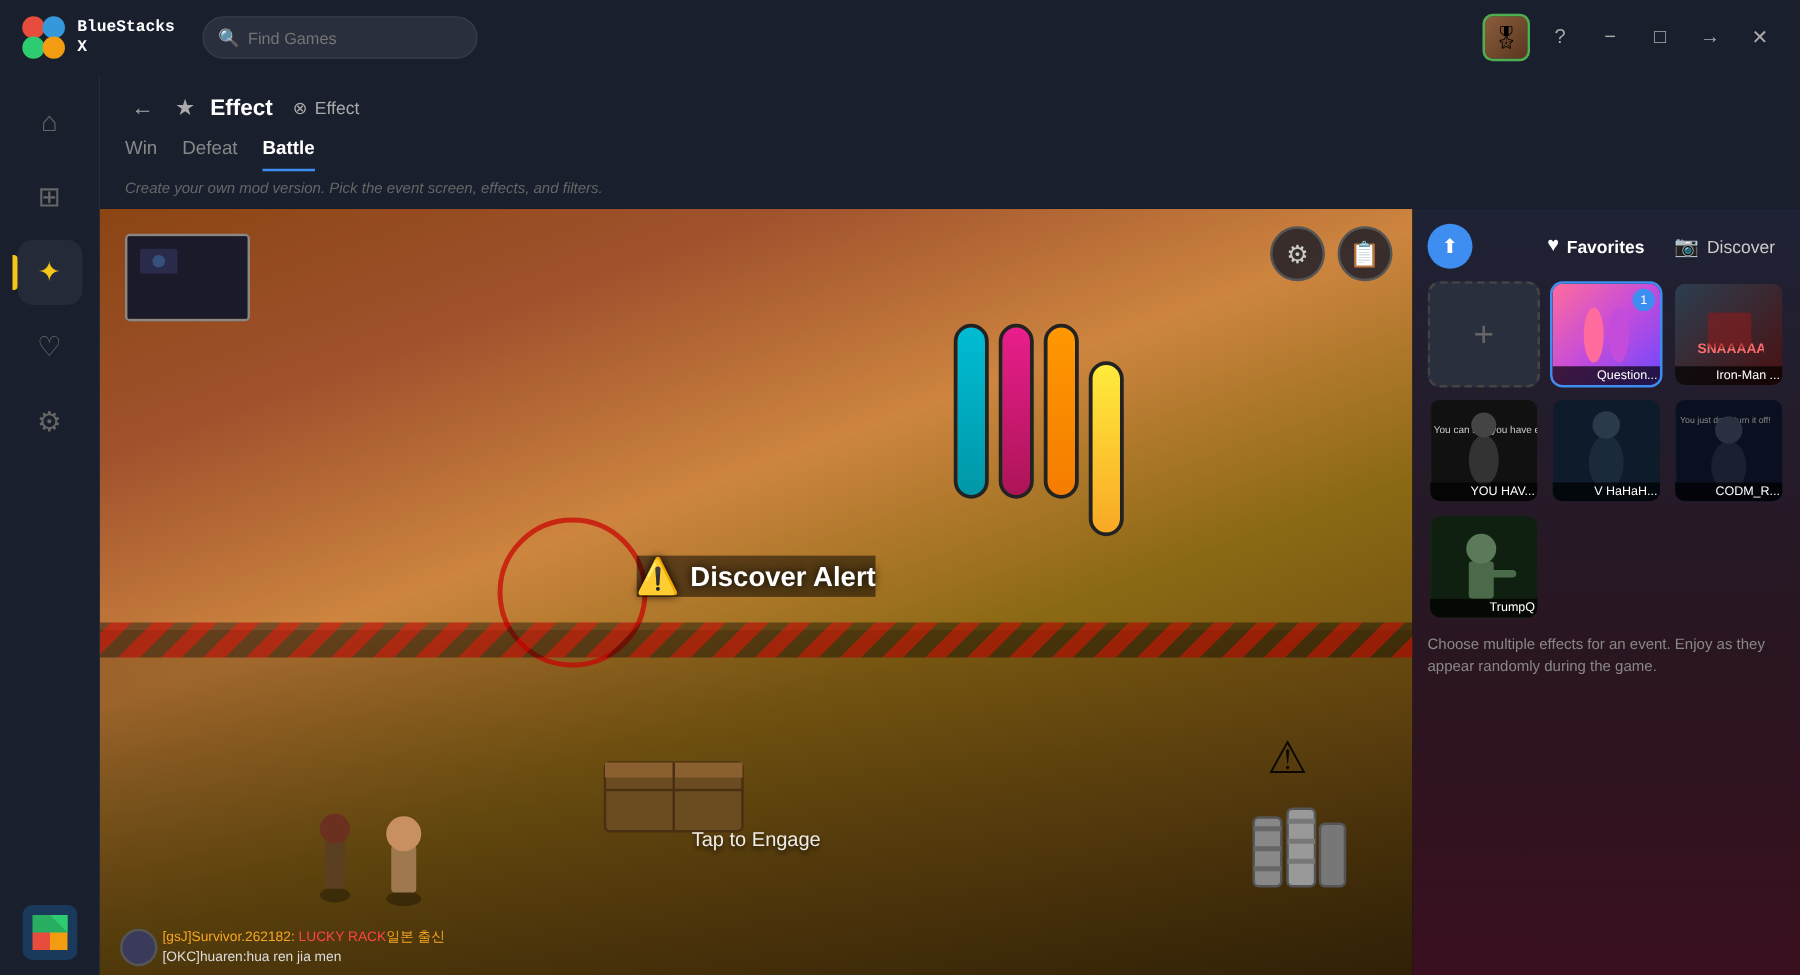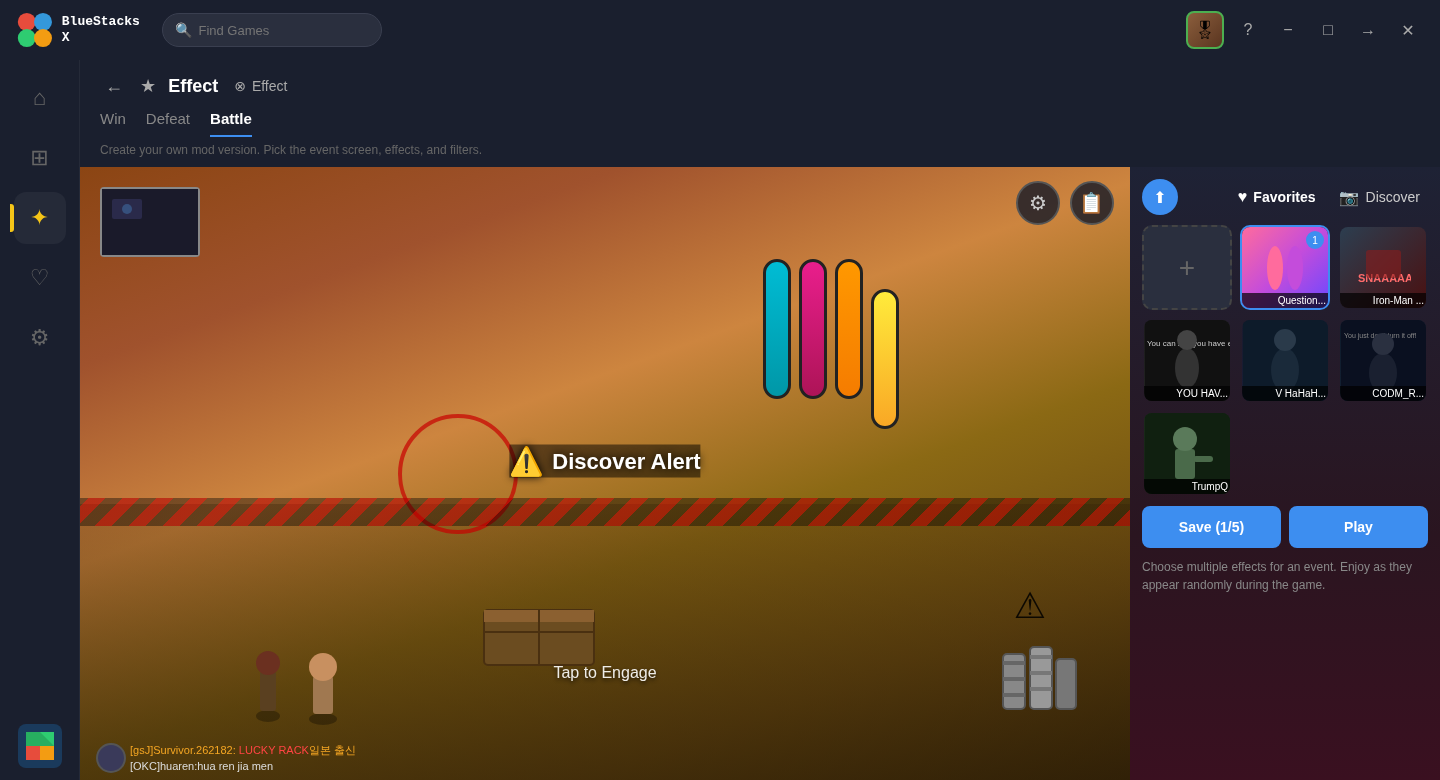--- a/index.html
+++ b/index.html
@@ -212,20 +212,21 @@
     }
     .tab-item.active {
       color: #fff;
       font-weight: 700;
       border-bottom: 2px solid #3d8ef0;
     }
     .tab-subtitle {
       color: #666;
       font-size: 12px;
       padding: 6px 0 10px;
+      font-style: italic;
     }
 
     
     .body-split {
       display: flex;
       flex: 1;
       overflow: hidden;
     }
 
     
@@ -838,24 +839,20 @@
                 <circle cx="40" cy="28" r="12" fill="#5a7a5a"></circle>
 
                 <rect x="48" y="45" width="20" height="6" rx="3" fill="#4a6a4a"></rect>
               </svg>
             </div>
             <div class="effect-card-label">TrumpQ</div>
           </div>
 
         </div>
 
-        <div class="panel-actions">
-          <button class="btn-save">Save (1/5)</button>
-          <button class="btn-play">Play</button>
-        </div>
 
         <div class="panel-hint">Choose multiple effects for an event. Enjoy as they appear randomly during the game.</div>
 
       </div>
 
     </div>
 
   </div>
 
 </div>

